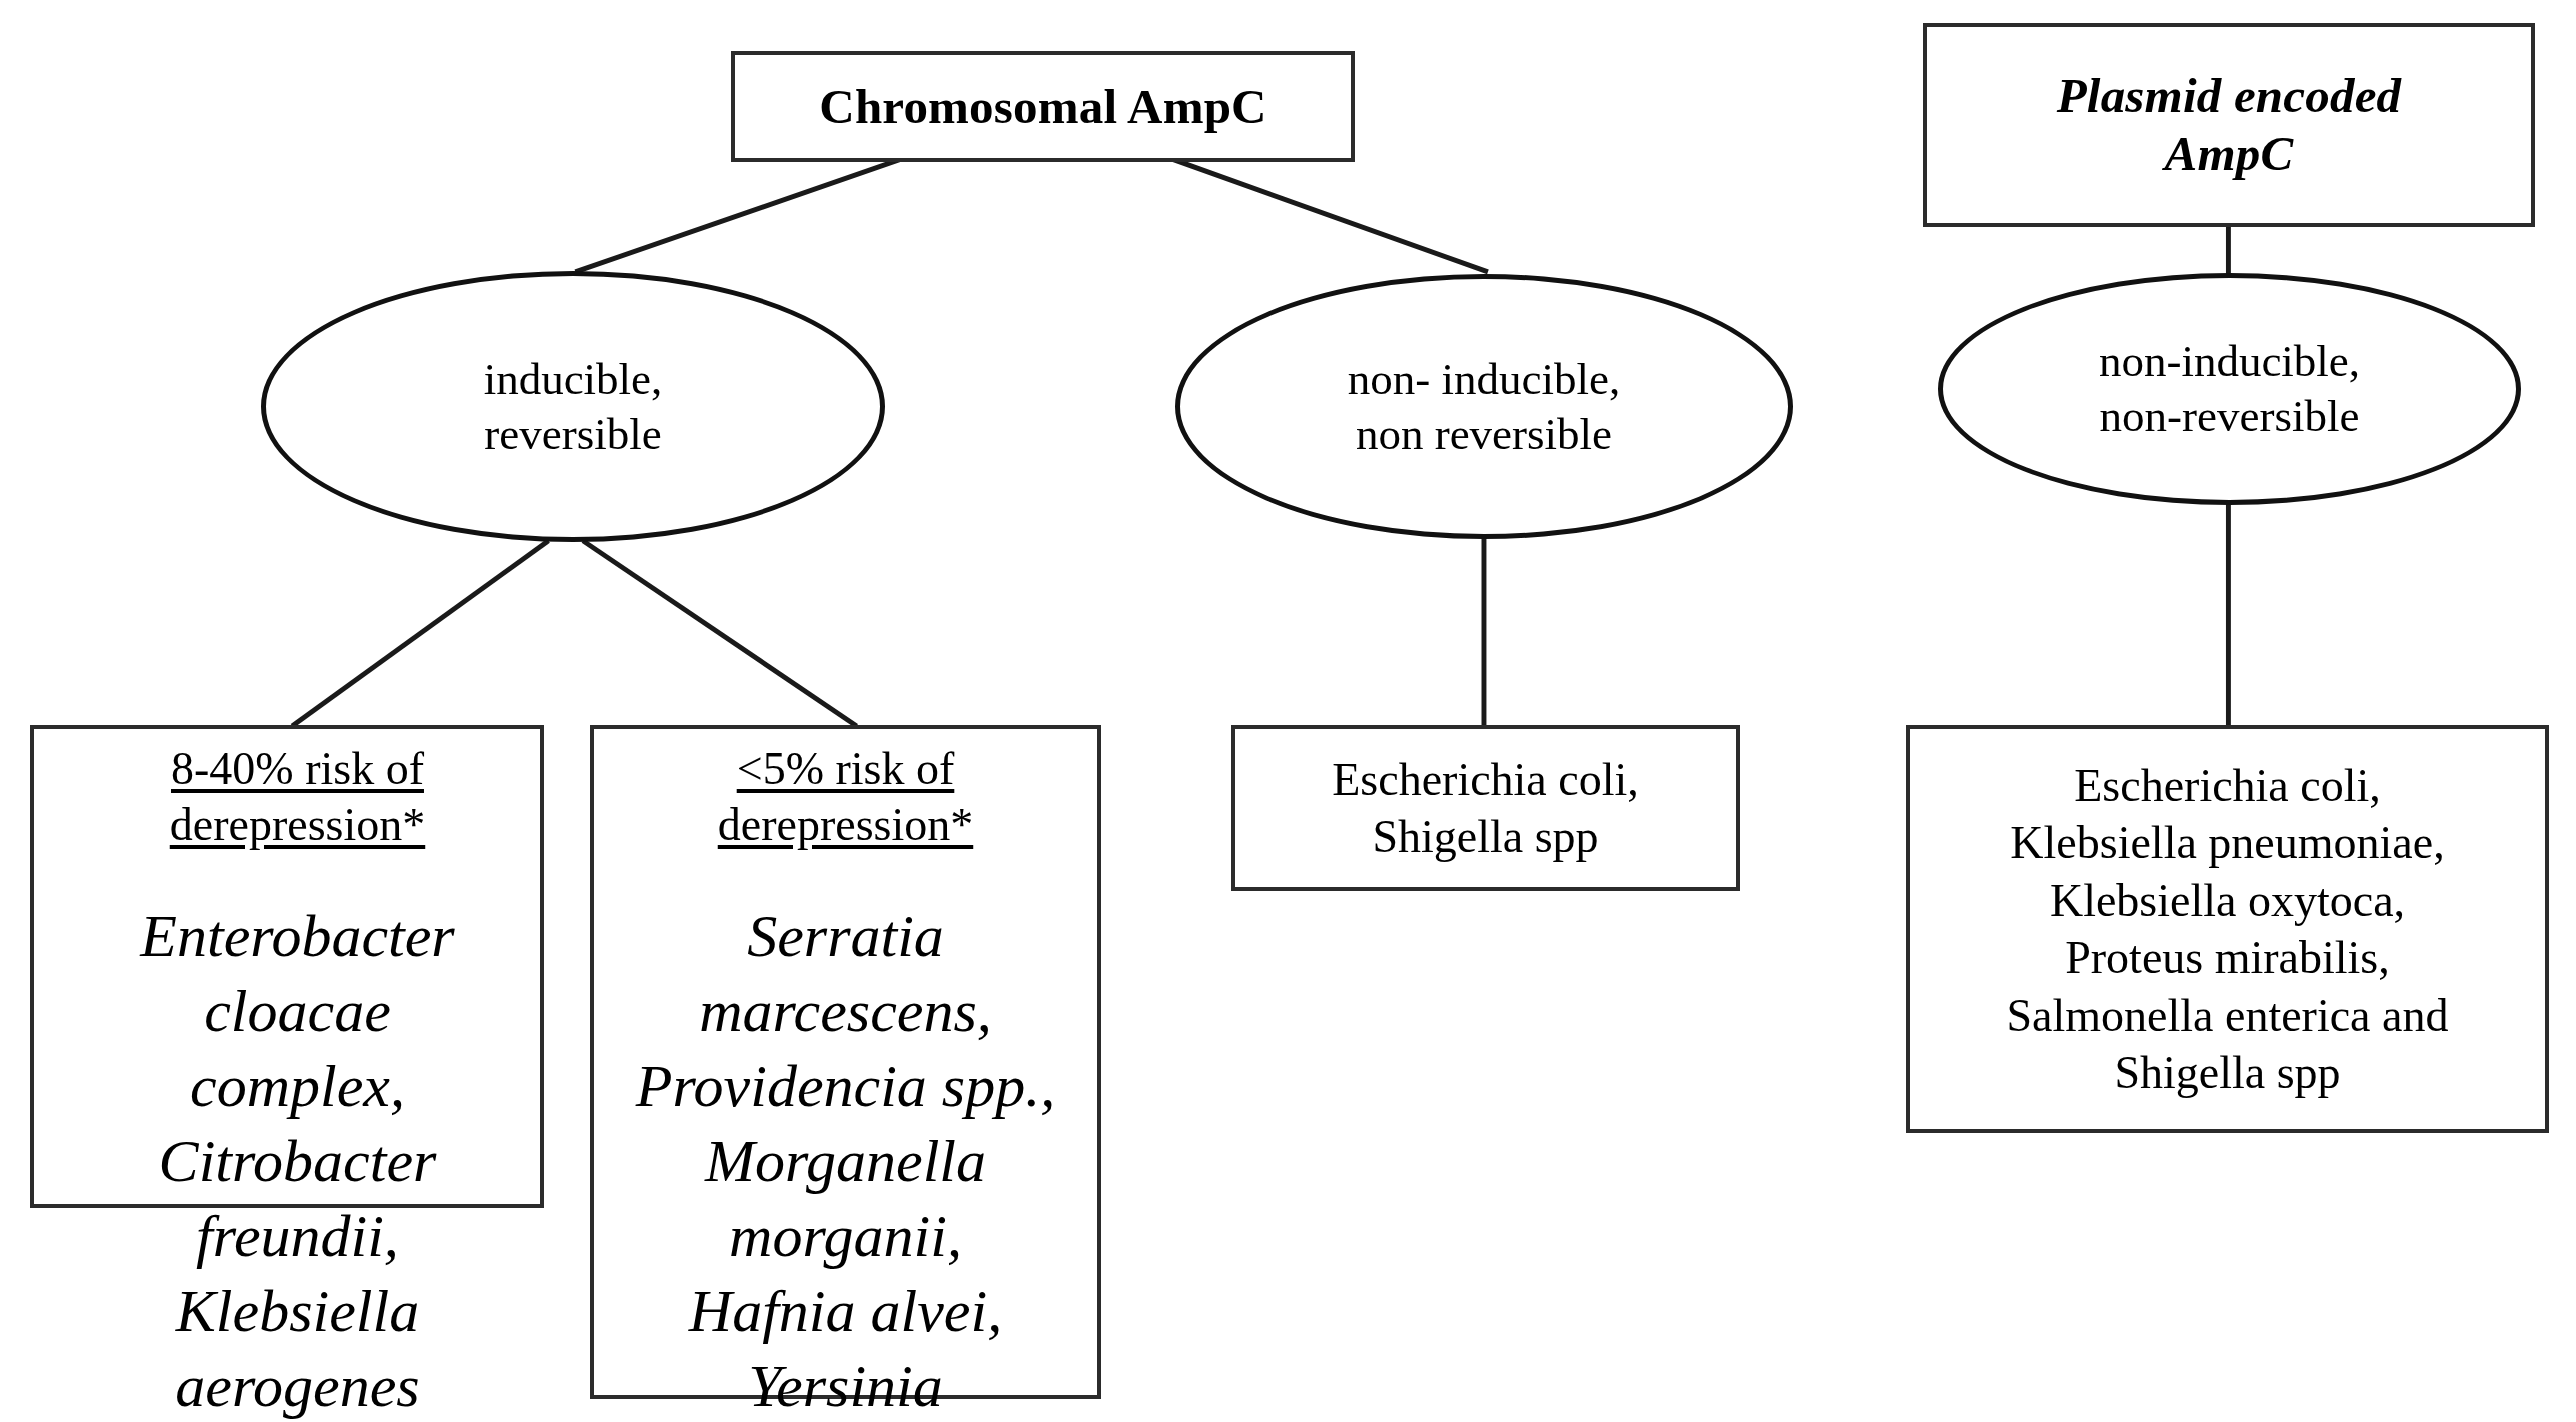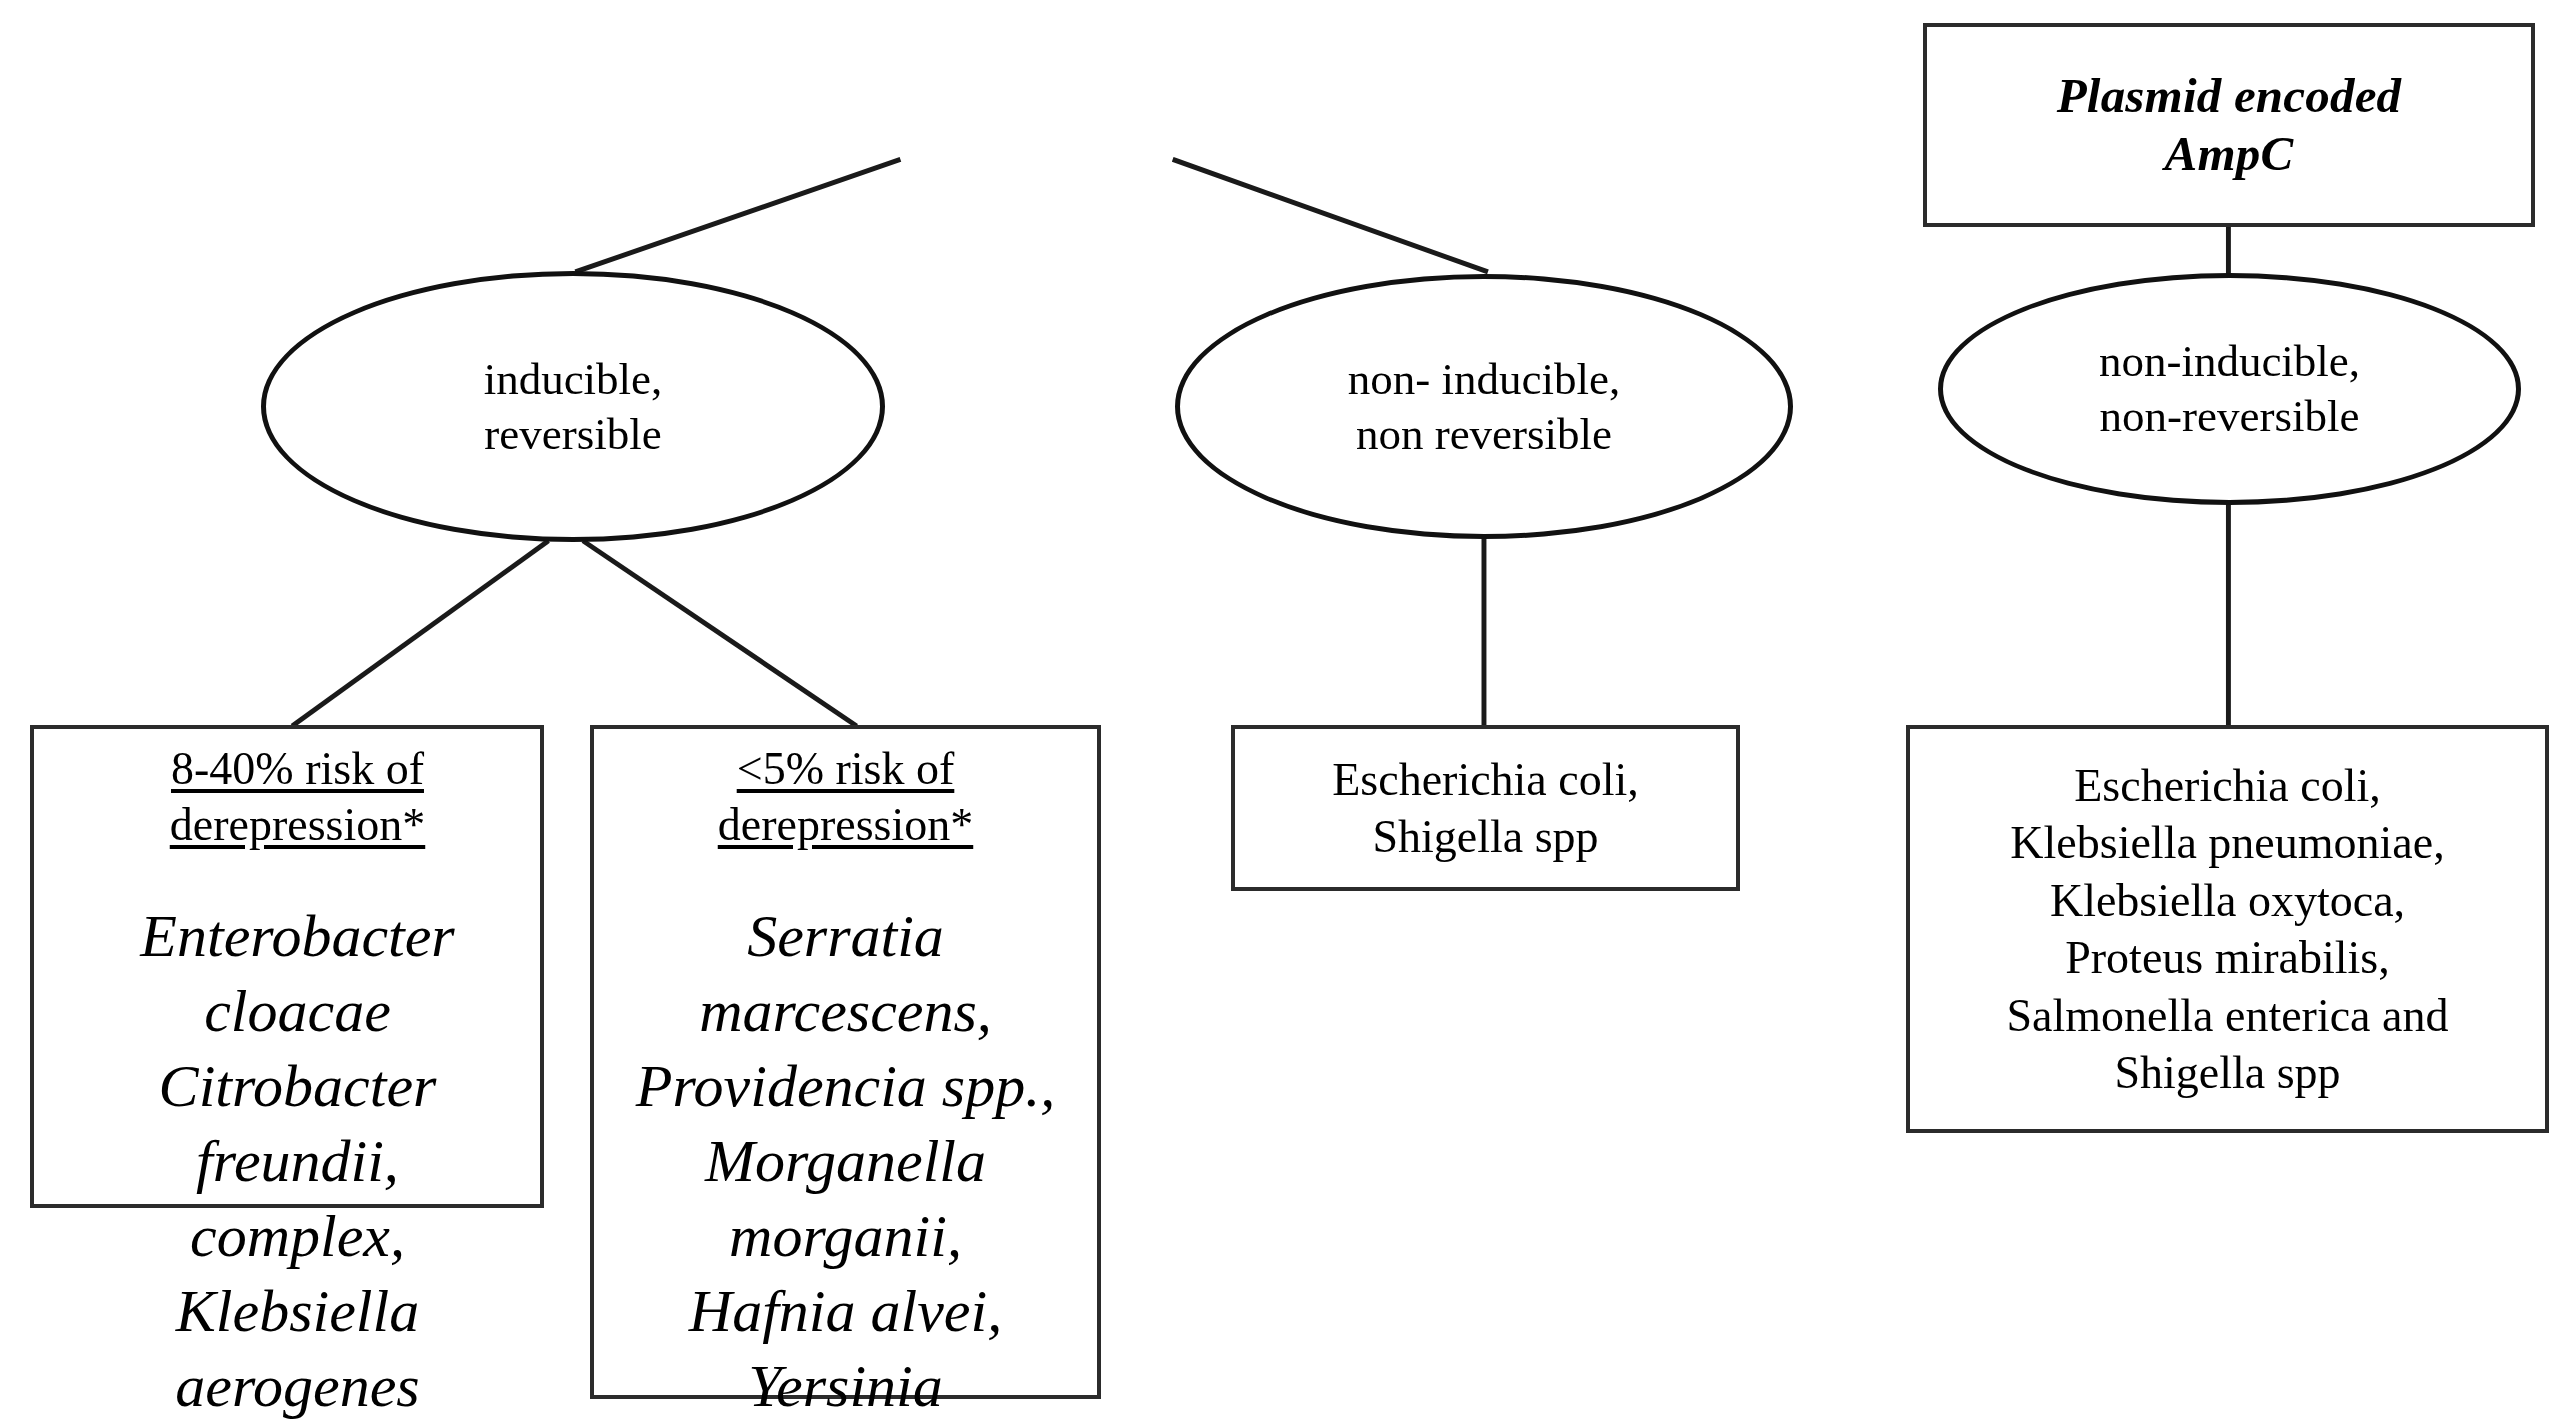--- a/index.html
+++ b/index.html
@@ -84,20 +84,23 @@
       <line x1="1093" y1="195" x2="703" y2="330"></line>
       <line x1="1430" y1="195" x2="1808" y2="330"></line>
       <line x1="665" y1="660" x2="358" y2="882"></line>
       <line x1="712" y1="660" x2="1040" y2="882"></line>
       <line x1="1806" y1="655" x2="1806" y2="882"></line>
       <line x1="2712" y1="228" x2="2712" y2="332"></line>
       <line x1="2712" y1="612" x2="2712" y2="882"></line>
     </g>
   </svg>
 
+  <div class="node rect" style="left:731px; top:51px; width:624px; height:111px;">
+    <div class="title-text">Chromosomal AmpC</div>
+  </div>
 
   <div class="node rect" style="left:1923px; top:23px; width:612px; height:204px;font-style:italic;">
     <div class="title-text">
       <span class="ln">Plasmid encoded</span>
       <span class="ln">AmpC</span>
     </div>
   </div>
 
   <div class="node ellipse" style="left:261px; top:271px; width:624px; height:271px;">
     <div class="plain-text">
@@ -121,22 +124,22 @@
   </div>
 
   <div class="node rect" style="left:30px; top:725px; width:514px; height:483px; align-items:flex-start;padding-left:21px;">
     <div class="leaf-inner">
       <div class="leaf-head">
         <span class="ln">8-40% risk of</span>
         <span class="ln">derepression*</span>
       </div>
       <div class="leaf-list">
         <span class="ln">Enterobacter cloacae</span>
+        <span class="ln">complex,</span>
         <span class="ln">Citrobacter freundii,</span>
-        <span class="ln">complex,</span>
         <span class="ln">Klebsiella aerogenes</span>
       </div>
     </div>
   </div>
 
   <div class="node rect" style="left:590px; top:725px; width:511px; height:674px; align-items:flex-start;">
     <div class="leaf-inner">
       <div class="leaf-head">
         <span class="ln">&lt;5% risk of</span>
         <span class="ln">derepression*</span>

